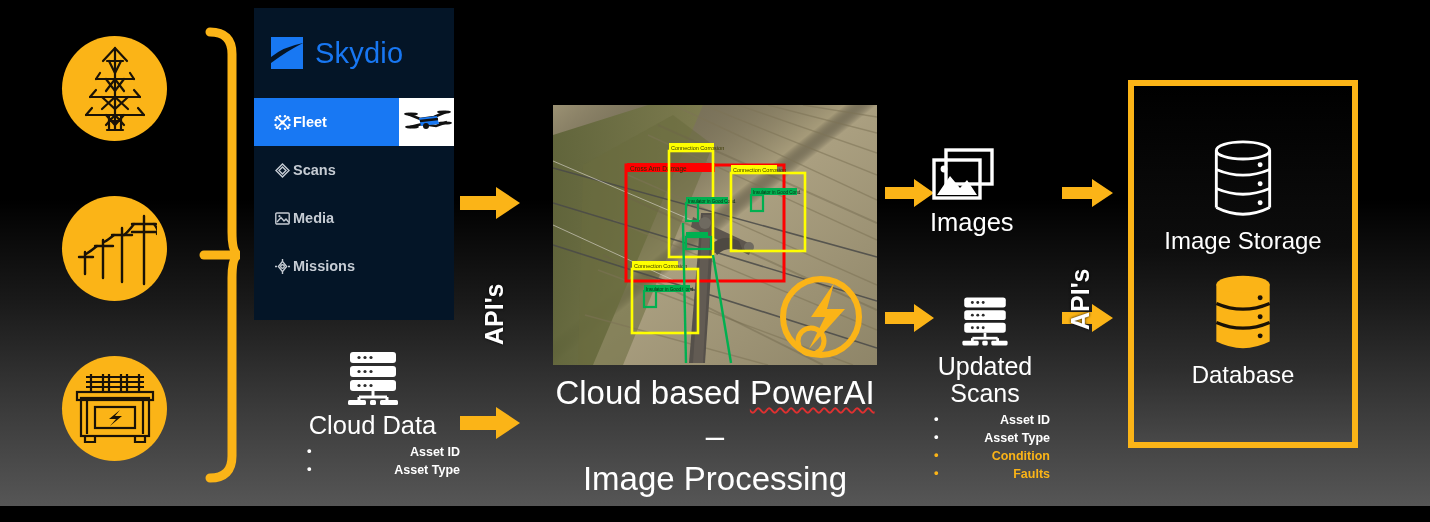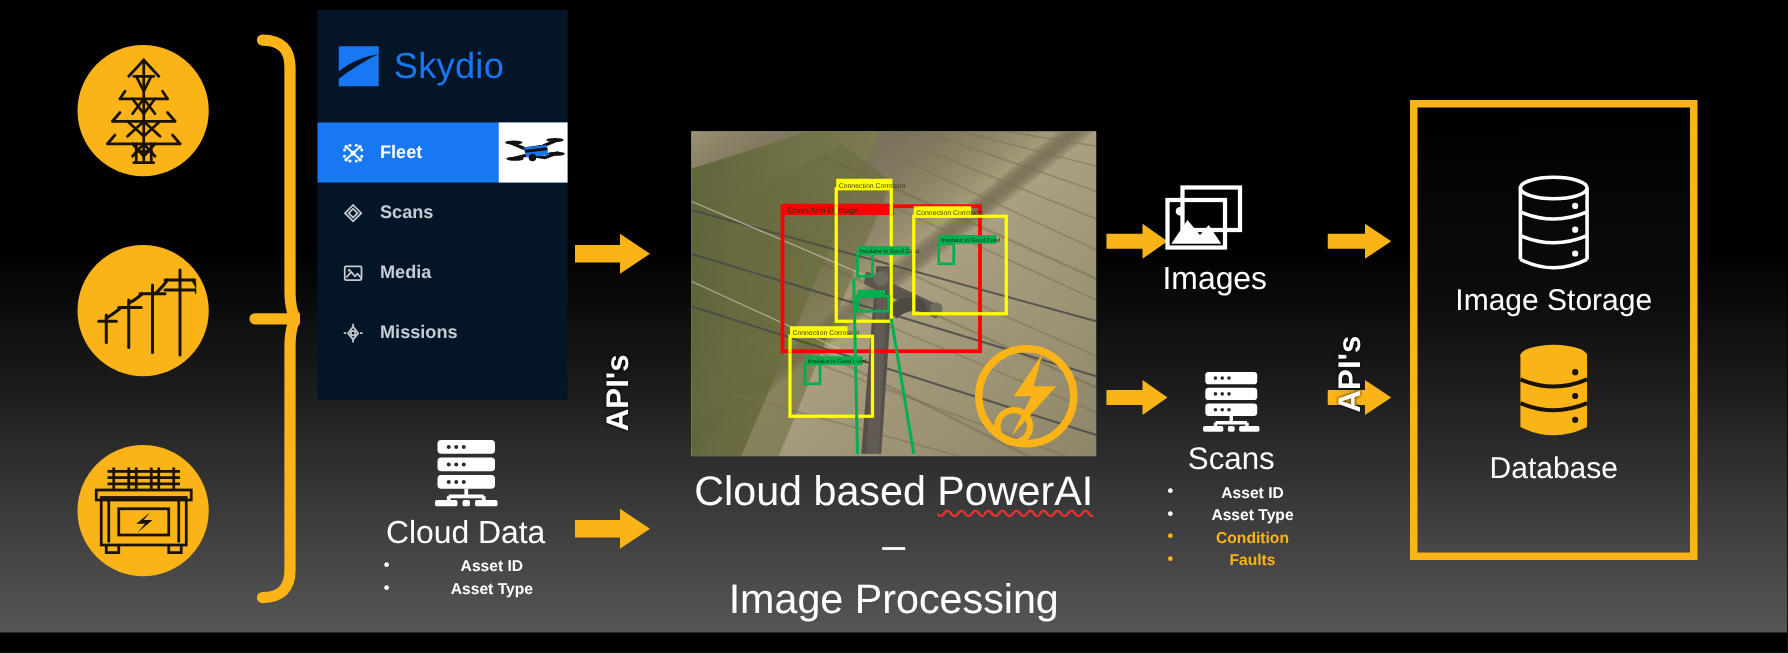--- a/index.html
+++ b/index.html
@@ -34,37 +34,37 @@
   #skydio-logo{
     height:90px;display:flex;align-items:center;gap:8px;padding-left:13px;box-sizing:border-box;
   }
   #skydio-logo .wordmark{
     color:#1877F2;font-size:29px;font-weight:500;letter-spacing:.2px;
     font-family:"Liberation Sans", sans-serif;
   }
   .navrow{
     position:relative;height:48px;display:flex;align-items:center;
     padding-left:20px;box-sizing:border-box;color:#c6ccd4;
-    font-size:14.5px;font-weight:bold;gap:13px;
+    font-size:14.5px;font-weight:bold;gap:2px;
   }
   .navrow.active{background:#1878F3;color:#fff;}
   .navrow .nav-ico{width:17px;height:17px;display:inline-block;flex:none;}
   .navrow .nav-ico svg{display:block;}
   .navrow .chev{position:absolute;right:16px;top:50%;transform:translateY(-50%);
     width:12px;height:12px;}
   #drone-thumb{
     position:absolute;right:0px;top:0px;width:55px;height:48px;background:#fff;
     display:flex;align-items:center;justify-content:center;overflow:hidden;
   }
 
   
   #source{position:absolute;left:285px;top:350px;width:175px;text-align:center;}
   .srv-ico{width:62px;height:56px;margin:0 auto 2px;}
   .blk-title{color:#fff;font-size:25.5px;font-weight:400;line-height:1.05;}
-  .bullets{margin:4px 0 0 0;padding:0;list-style:none;text-align:center;
+  .bullets{margin:4px 0 0 0;padding:0;list-style:none;text-align:right;
     padding-left:18px;}
   .bullets li{color:#fff;font-size:12.5px;font-weight:bold;line-height:1.45;
     position:relative;padding-left:24px;}
   .bullets li::before{content:"•";position:absolute;left:4px;top:-1px;font-size:13px;}
   .bullets li.amber{color:#FBB417;}
 
   
   .arrow{position:absolute;}
   .arrow svg{display:block;}
 
@@ -489,20 +489,21 @@
           <path d="M17 47 L45 47"></path>
           <path d="M17 47 L17 51"></path>
           <path d="M45 47 L45 51"></path>
       </g>
       <g fill="#ffffff">
         <rect x="6" y="50" width="18" height="5" rx="1.5"></rect>
         <rect x="28" y="50" width="6" height="5" rx="1.5"></rect>
         <rect x="38" y="50" width="18" height="5" rx="1.5"></rect>
       </g>
     </svg>
+    <div class="blk-title">Updated</div>
     <div class="blk-title">Scans</div>
     <ul class="bullets">
       <li>Asset ID</li>
       <li>Asset Type</li>
       <li class="amber">Condition</li>
       <li class="amber">Faults</li>
     </ul>
   </div>
 
   <div id="utilbox">

